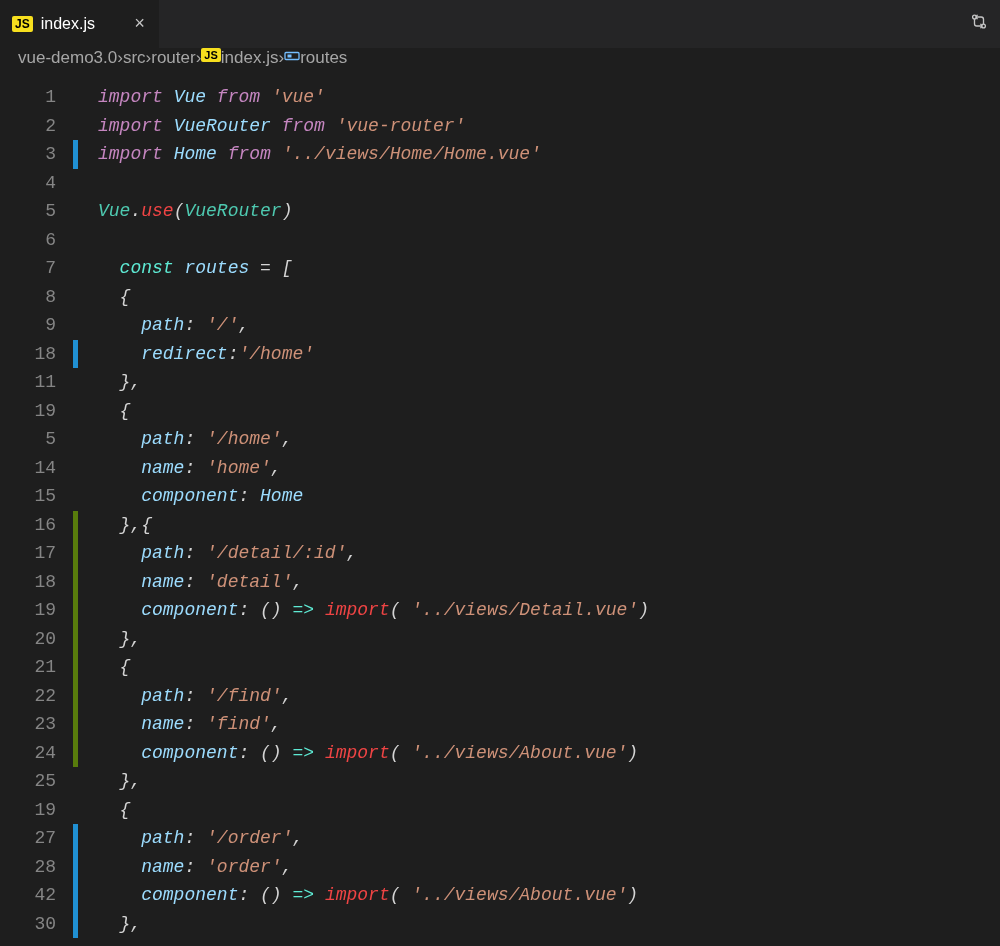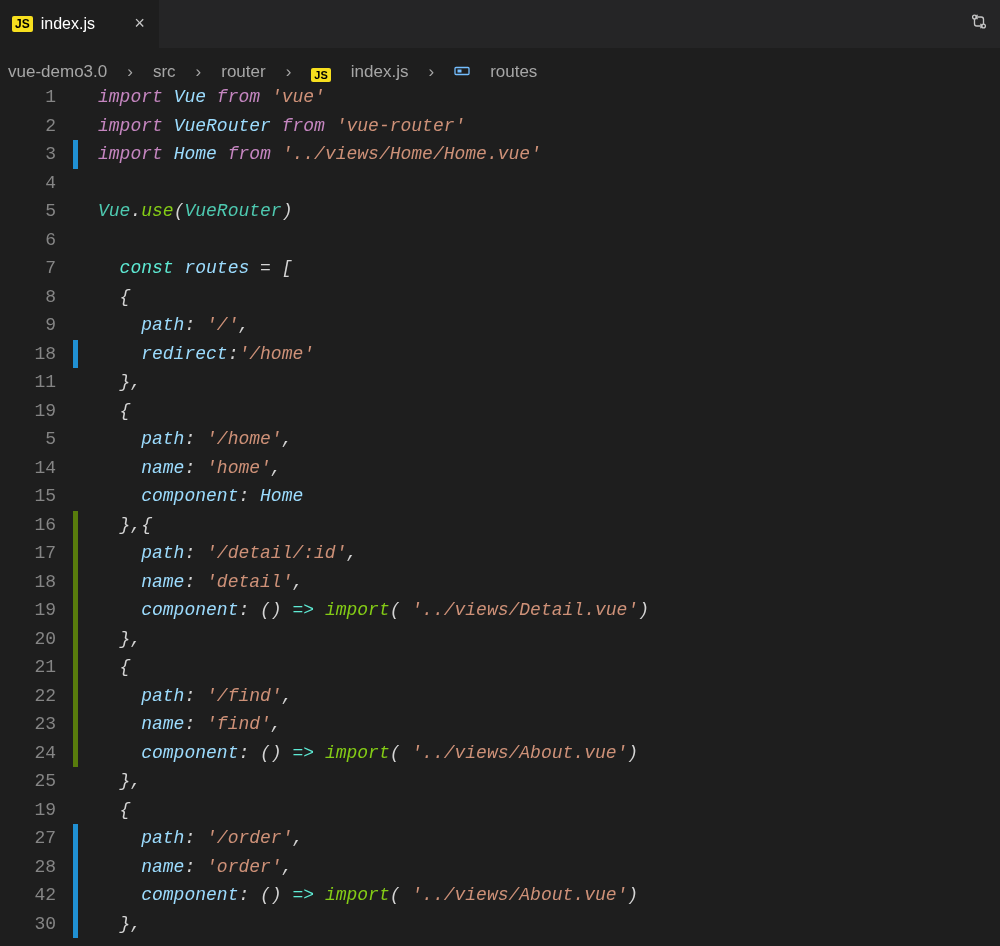--- a/index.html
+++ b/index.html
@@ -42,23 +42,23 @@
   .scm-icon {
     position: absolute;
     right: 12px;
     top: 50%;
     transform: translateY(-50%);
     color: #c5c5c5;
   }
   .breadcrumbs {
     height: 34px;
     display: flex;
-    align-items: flex-end;
-    padding: 0 8px;
-    gap: 20px;
+    align-items: flex-start;
+    padding: 0 18px;
+    gap: 0;
     color: #a6a6a6;
     font-size: 17px;
     font-family: -apple-system, 'Segoe UI', sans-serif;
   }
   .breadcrumbs .sep { color: #a6a6a6; }
   .breadcrumbs .js-icon {
     background: #f7df1e;
     color: #000;
     font-weight: bold;
     font-size: 11px;
@@ -100,21 +100,21 @@
     flex: 1;
     padding-top: 1px;
     padding-left: 20px;
     white-space: pre;
   }
   .code-line { height: 28.5px; line-height: 28.5px; font-style: italic; }
   .tk-kw    { color: #c586c0; }
   .tk-var   { color: #9cdcfe; }
   .tk-type  { color: #4ec9b0; }
   .tk-str   { color: #ce9178; }
-  .tk-fn    { color: #84cc16; }
+  .tk-fn    { color: #ef4444; }
   .tk-const { color: #5eead4; }
   .tk-punc  { color: #d4d4d4; }
 </style>
 </head>
 <body>
 
 <div class="tab-bar">
   <div class="tab">
     <span class="js-icon">JS</span>
     <span class="label">index.js</span>

